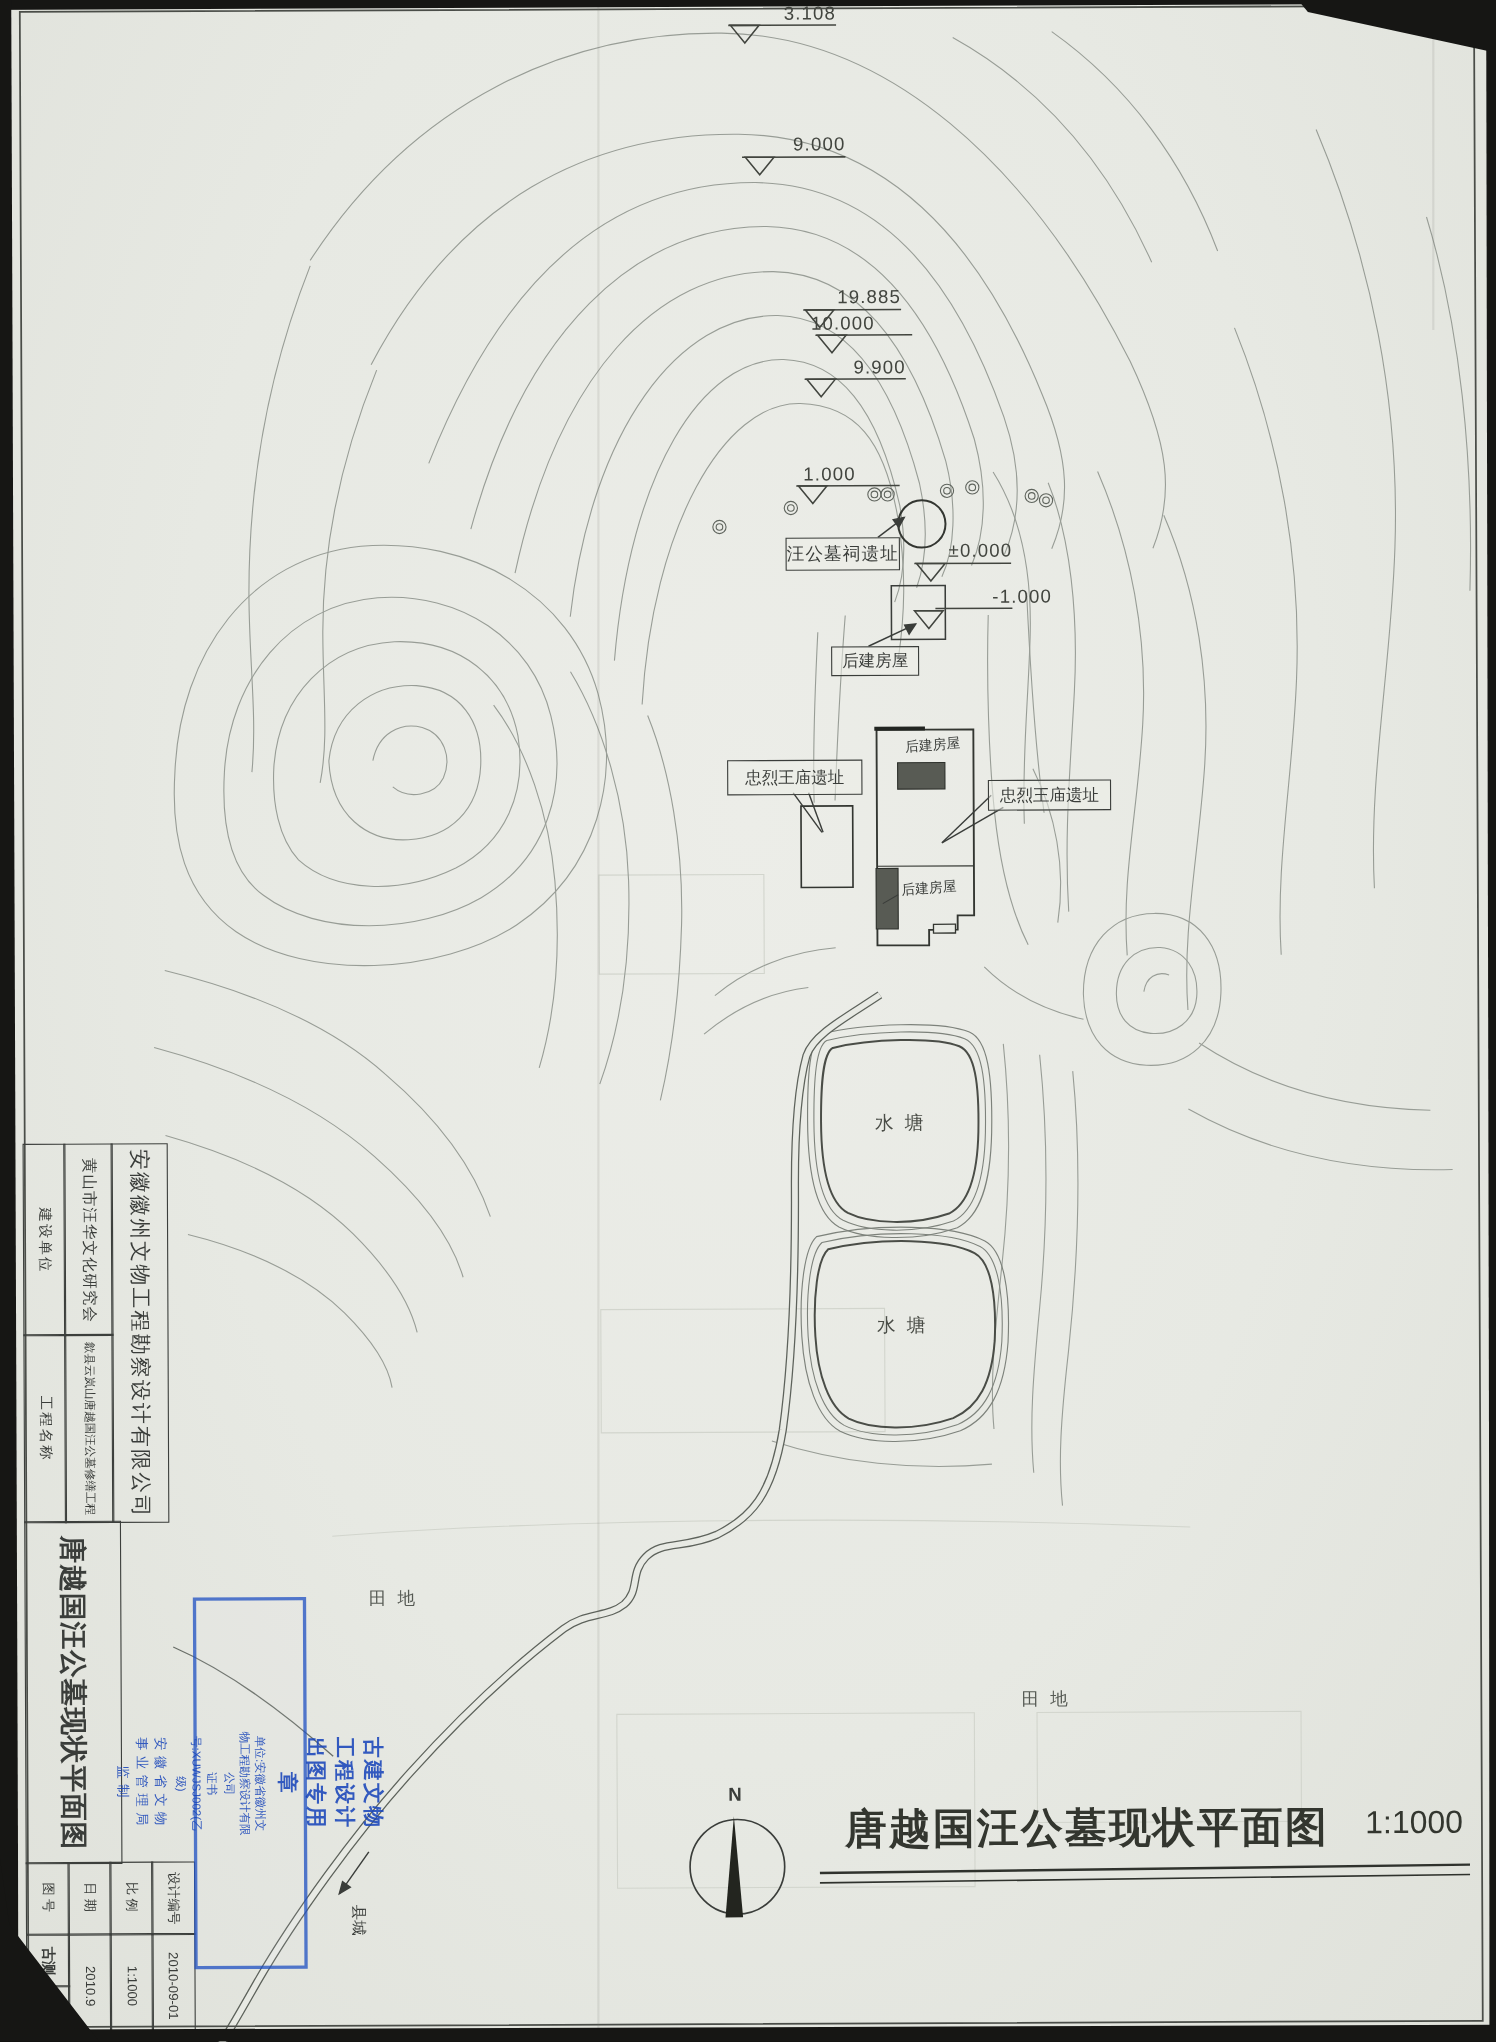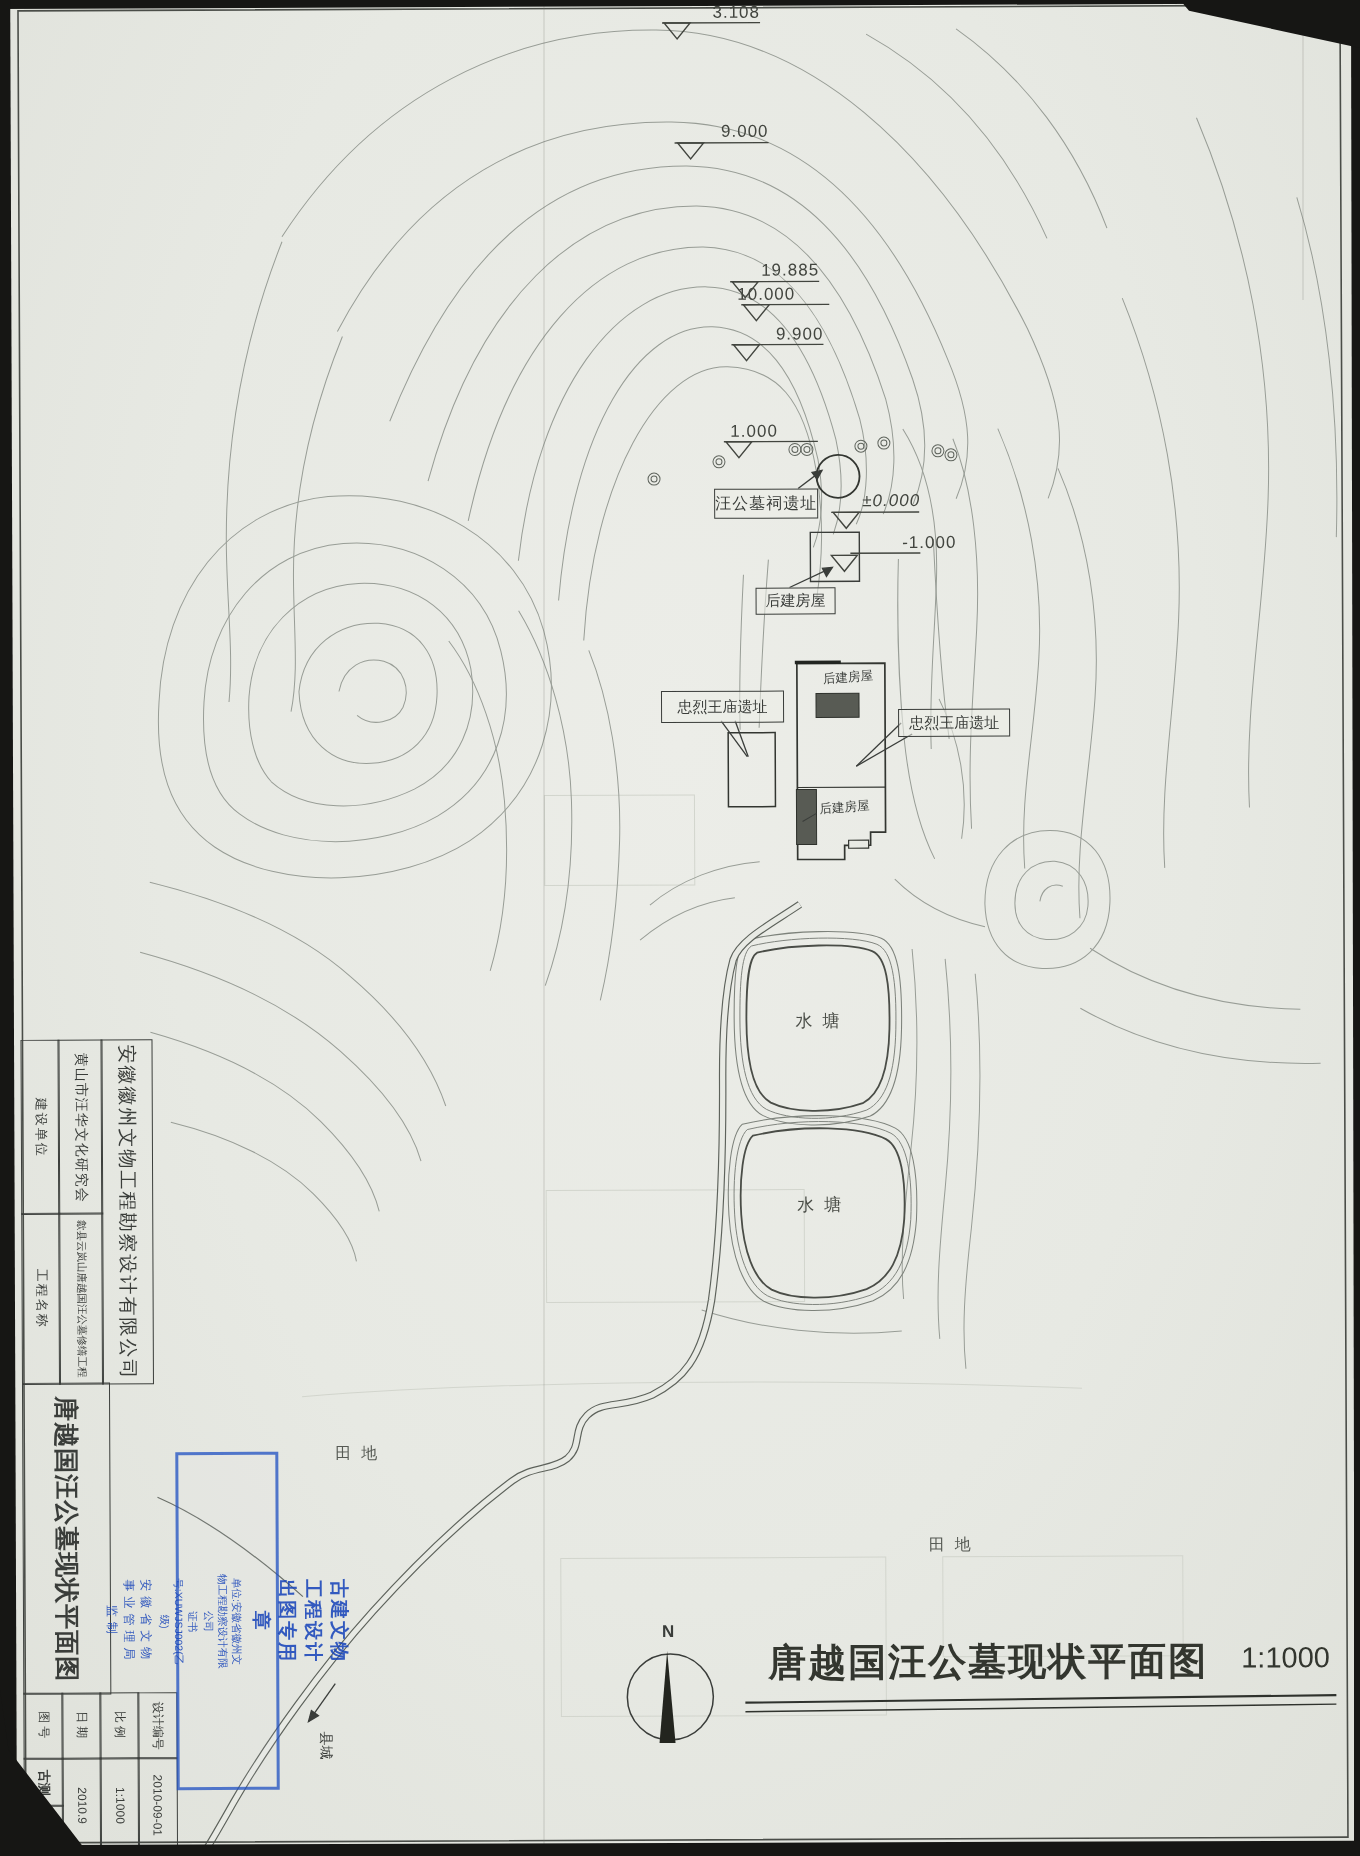--- a/index.html
+++ b/index.html
@@ -218,21 +218,21 @@
       <path d="M742,1712 L1333,1707" stroke-width="1.4" fill="none"></path>
     </g>
   </svg>
 
   <div class="elev" style="left:668px;top:3px;">3.108</div>
   <div class="elev" style="left:676px;top:122px;">9.000</div>
   <div class="elev" style="left:726px;top:261px;">19.885</div>
   <div class="elev" style="left:702px;top:285px;">10.000</div>
   <div class="elev" style="left:730px;top:325px;">9.900</div>
   <div class="elev" style="left:684px;top:422px;">1.000</div>
-  <div class="elev" style="left:826px;top:492px;font-style:italic;">±0.000</div>
+  <div class="elev" style="left:826px;top:492px;">±0.000</div>
   <div class="elev" style="left:862px;top:534px;">-1.000</div>
 
   <div class="lbl boxed" style="left:716px;top:489px;width:102px;height:28px;font-size:16px;letter-spacing:1px;">汪公墓祠遗址</div>
   <div class="lbl boxed" style="left:757px;top:588px;width:78px;height:25px;font-size:15px;">后建房屋</div>
   <div class="lbl boxed" style="left:662px;top:691px;width:121px;height:30px;font-size:15px;">忠烈王庙遗址</div>
   <div class="lbl boxed" style="left:899px;top:710px;width:110px;height:26px;font-size:15px;">忠烈王庙遗址</div>
   <div class="lbl small-ch" style="left:824px;top:670px;transform:rotate(-4deg);">后建房屋</div>
   <div class="lbl small-ch" style="left:820px;top:800px;transform:rotate(-4deg);">后建房屋</div>
   <div class="lbl" style="left:795px;top:1010px;font-size:17px;letter-spacing:10px;color:#4a4d47;">水塘</div>
   <div class="lbl" style="left:796px;top:1194px;font-size:17px;letter-spacing:10px;color:#4a4d47;">水塘</div>

